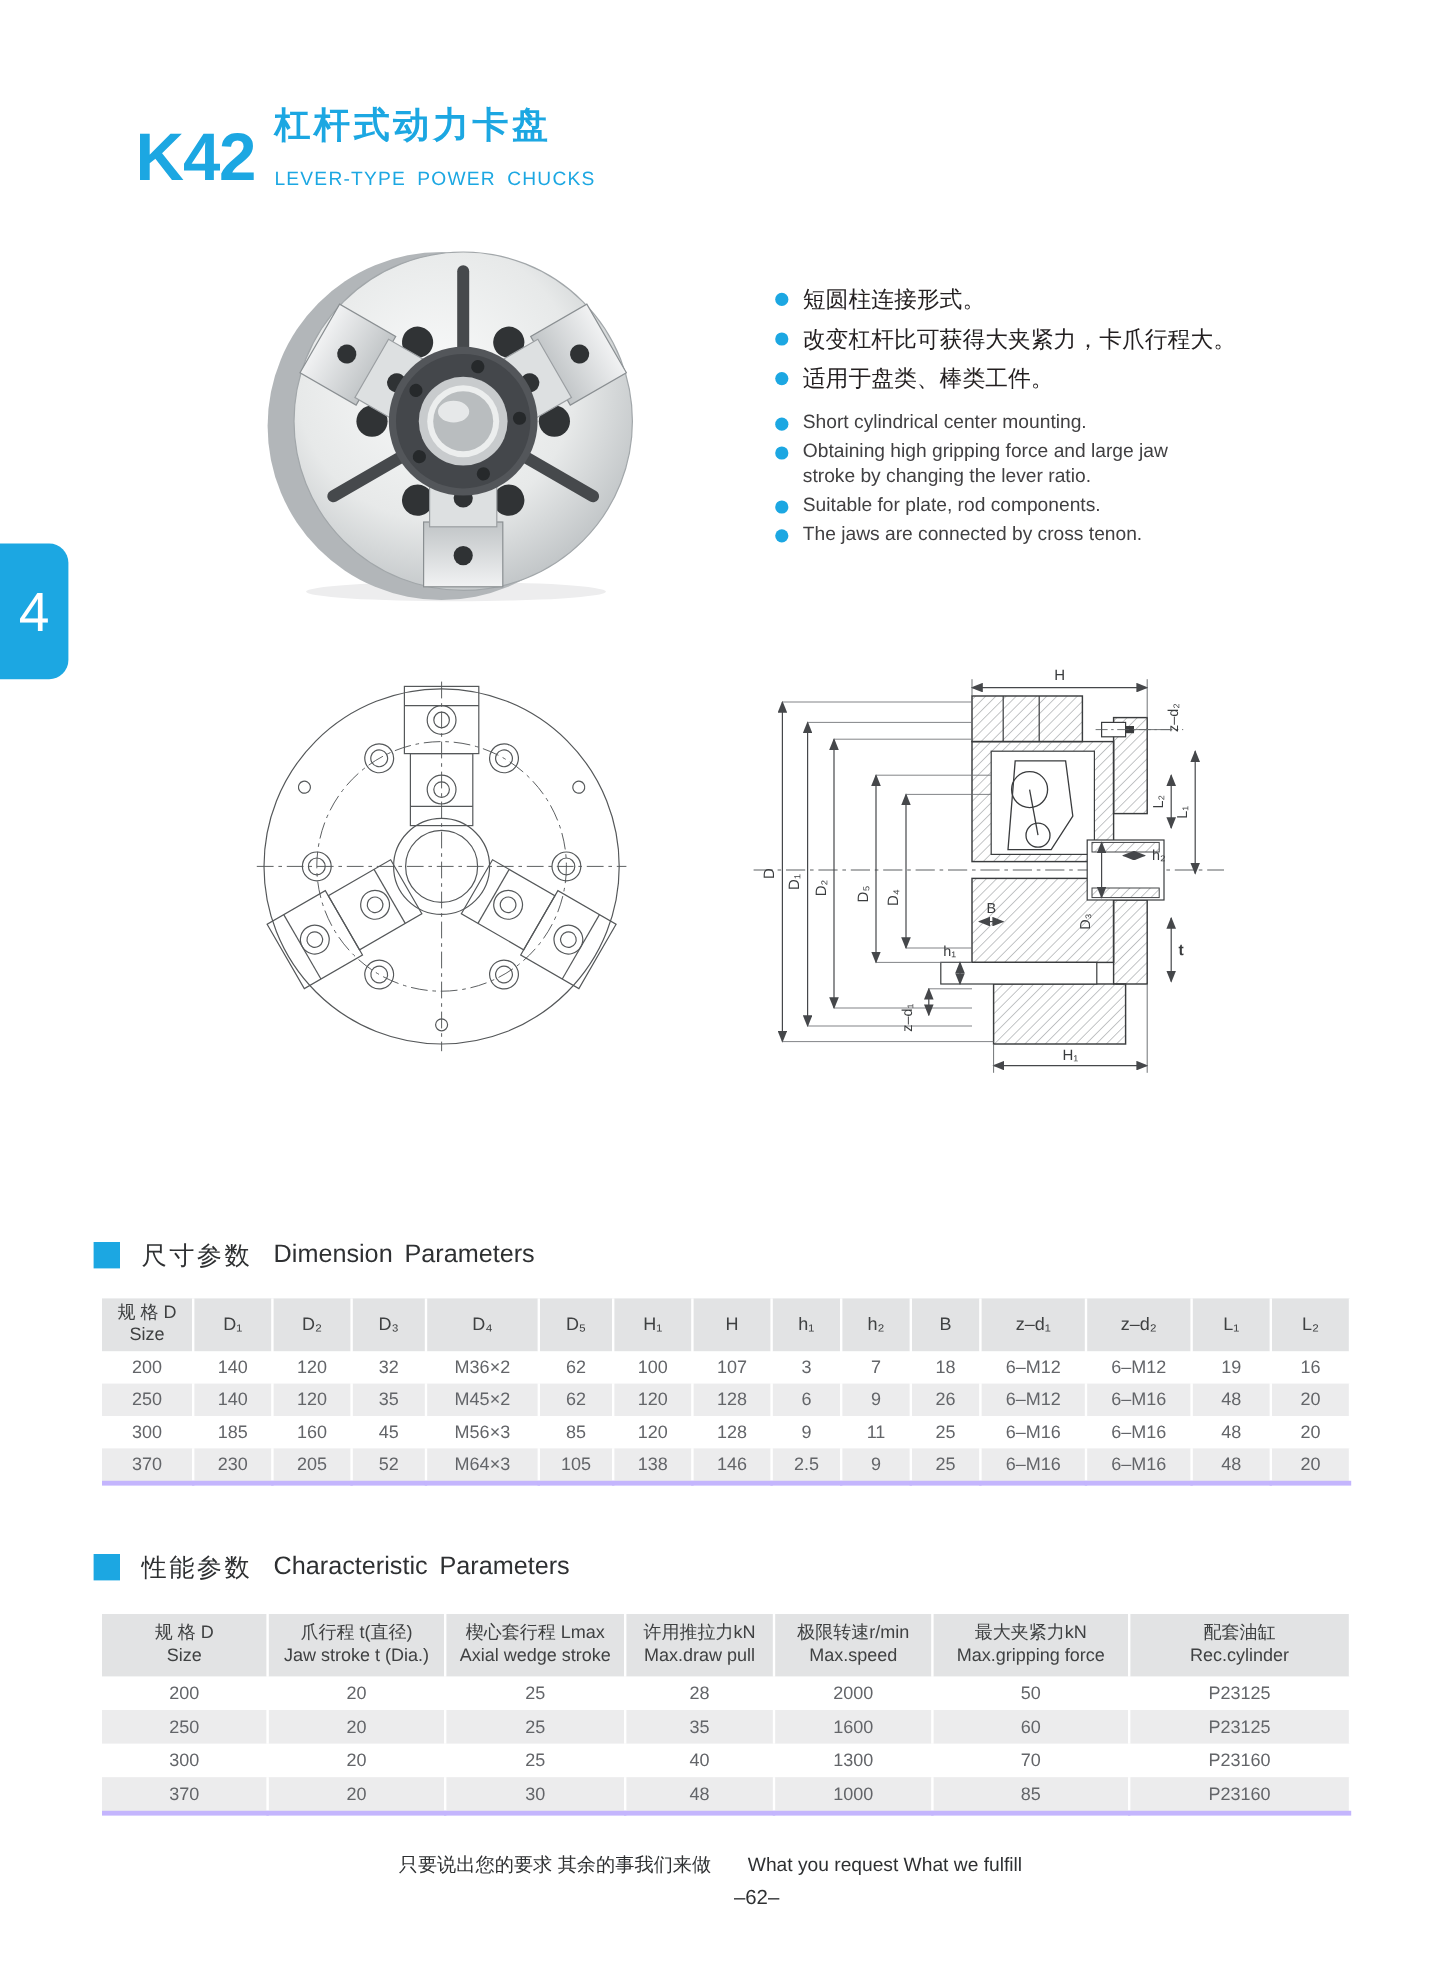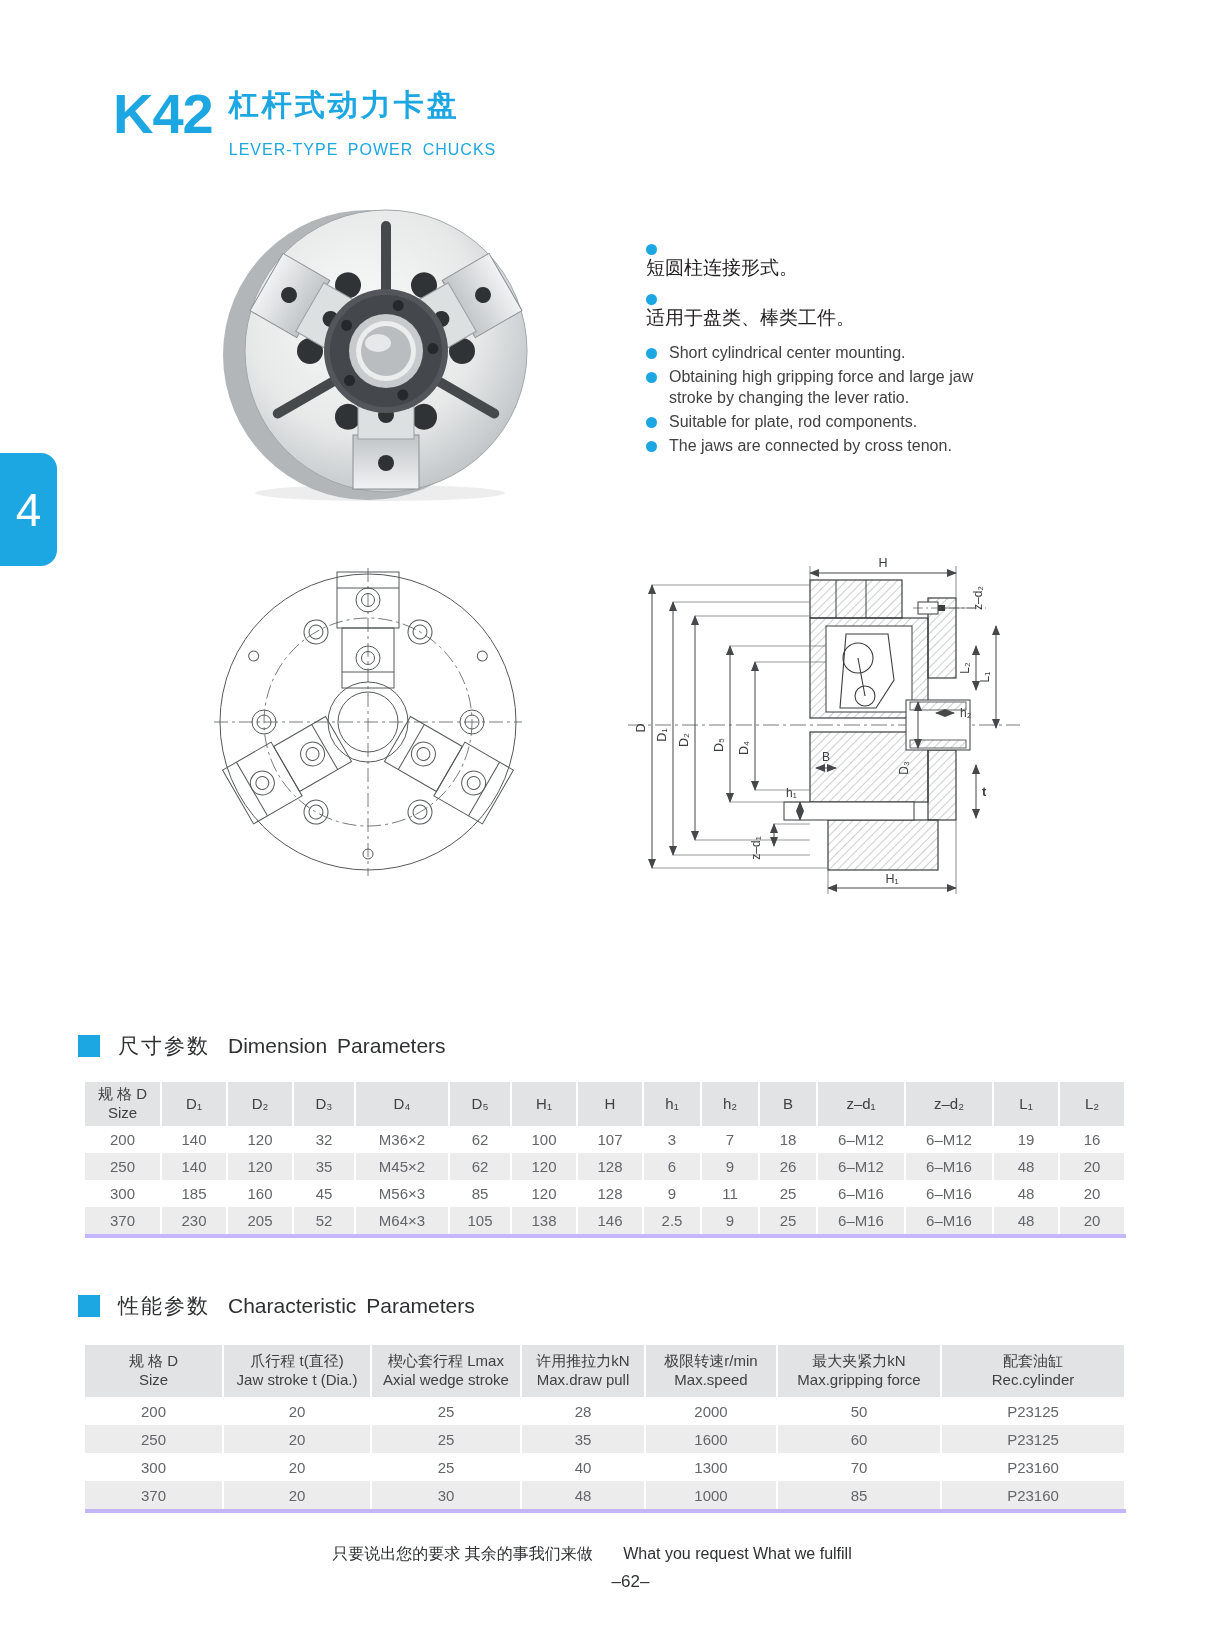--- a/index.html
+++ b/index.html
@@ -6,35 +6,35 @@
   body{font-family:"Liberation Sans","DejaVu Sans",sans-serif;color:#3a3c3e;}
   .page{position:relative;width:1207px;height:1649px;background:#fff;overflow:hidden;}
 
   
   .chapter-tab{position:absolute;left:0;top:453px;width:57px;height:113px;
     background:var(--accent,#1CA7E2);border-radius:0 16px 16px 0;
     display:flex;align-items:center;justify-content:center;}
   .chapter-tab span{color:#fff;font-size:46px;font-weight:400;}
 
   
-  .hdr{position:absolute;left:113px;top:86px;display:flex;align-items:flex-start;}
+  .hdr{position:absolute;left:113px;top:86px;display:flex;align-items:flex-end;}
   .model{color:var(--accent,#1CA7E2);font-size:56px;font-weight:bold;line-height:1;letter-spacing:-1px;}
   .titles{margin-left:16px;margin-top:2px;}
   .t-cn{color:var(--accent,#1CA7E2);font-size:30px;font-weight:bold;letter-spacing:3px;line-height:1.1;}
   .t-en{color:var(--accent,#1CA7E2);font-size:16px;letter-spacing:1px;margin-top:20px;word-spacing:4px;}
 
   
   .photo{position:absolute;left:210px;top:203px;}
   .front-view{position:absolute;left:212px;top:566px;}
   .section-view{position:absolute;left:588px;top:550px;}
 
   
   .bullets{position:absolute;left:646px;}
   .bullets-cn{top:238px;font-size:19px;color:#231f20;}
-  .bullets-cn .bullet-item{margin-bottom:8px;flex-direction:column;}
+  .bullets-cn .bullet-item{margin-bottom:8px;}
   .bullets-en{top:342px;width:362px;font-size:16px;color:#414042;}
   .bullets-en .bullet-item{margin-bottom:3px;}
   .bullet-item{display:flex;align-items:flex-start;line-height:1.32;}
   .dot{flex:0 0 11px;width:11px;height:11px;border-radius:50%;
     background:var(--accent,#1CA7E2);margin:6px 12px 0 0;}
 
   
   .sec-h{position:absolute;left:78px;display:flex;align-items:center;}
   .sec-h .sq{width:22px;height:22px;background:var(--accent,#1CA7E2);margin-right:18px;}
   .sec-h .cn{font-size:21px;color:#2e3032;letter-spacing:2px;margin-right:18px;}
@@ -172,20 +172,24 @@
       <circle cx="176" cy="148" r="30" fill="#eceeee"></circle>
       <circle cx="176" cy="148" r="25" fill="#b9bdbf"></circle>
       <ellipse cx="168" cy="140" rx="13" ry="9" fill="#f6f7f7" opacity="0.75"></ellipse>
     </g>
   </svg>
 
   <div class="bullets bullets-cn">
       <div class="bullet-item">
         <span class="dot"></span>
         <span class="bt">短圆柱连接形式。</span>
+      </div>
+      <div class="bullet-item">
+        <span class="dot"></span>
+        <span class="bt">改变杠杆比可获得大夹紧力，卡爪行程大。</span>
       </div>
       <div class="bullet-item">
         <span class="dot"></span>
         <span class="bt">适用于盘类、棒类工件。</span>
       </div>
     </div>
   <div class="bullets bullets-en">
       <div class="bullet-item">
         <span class="dot"></span>
         <span class="bt">Short cylindrical center mounting.</span>

